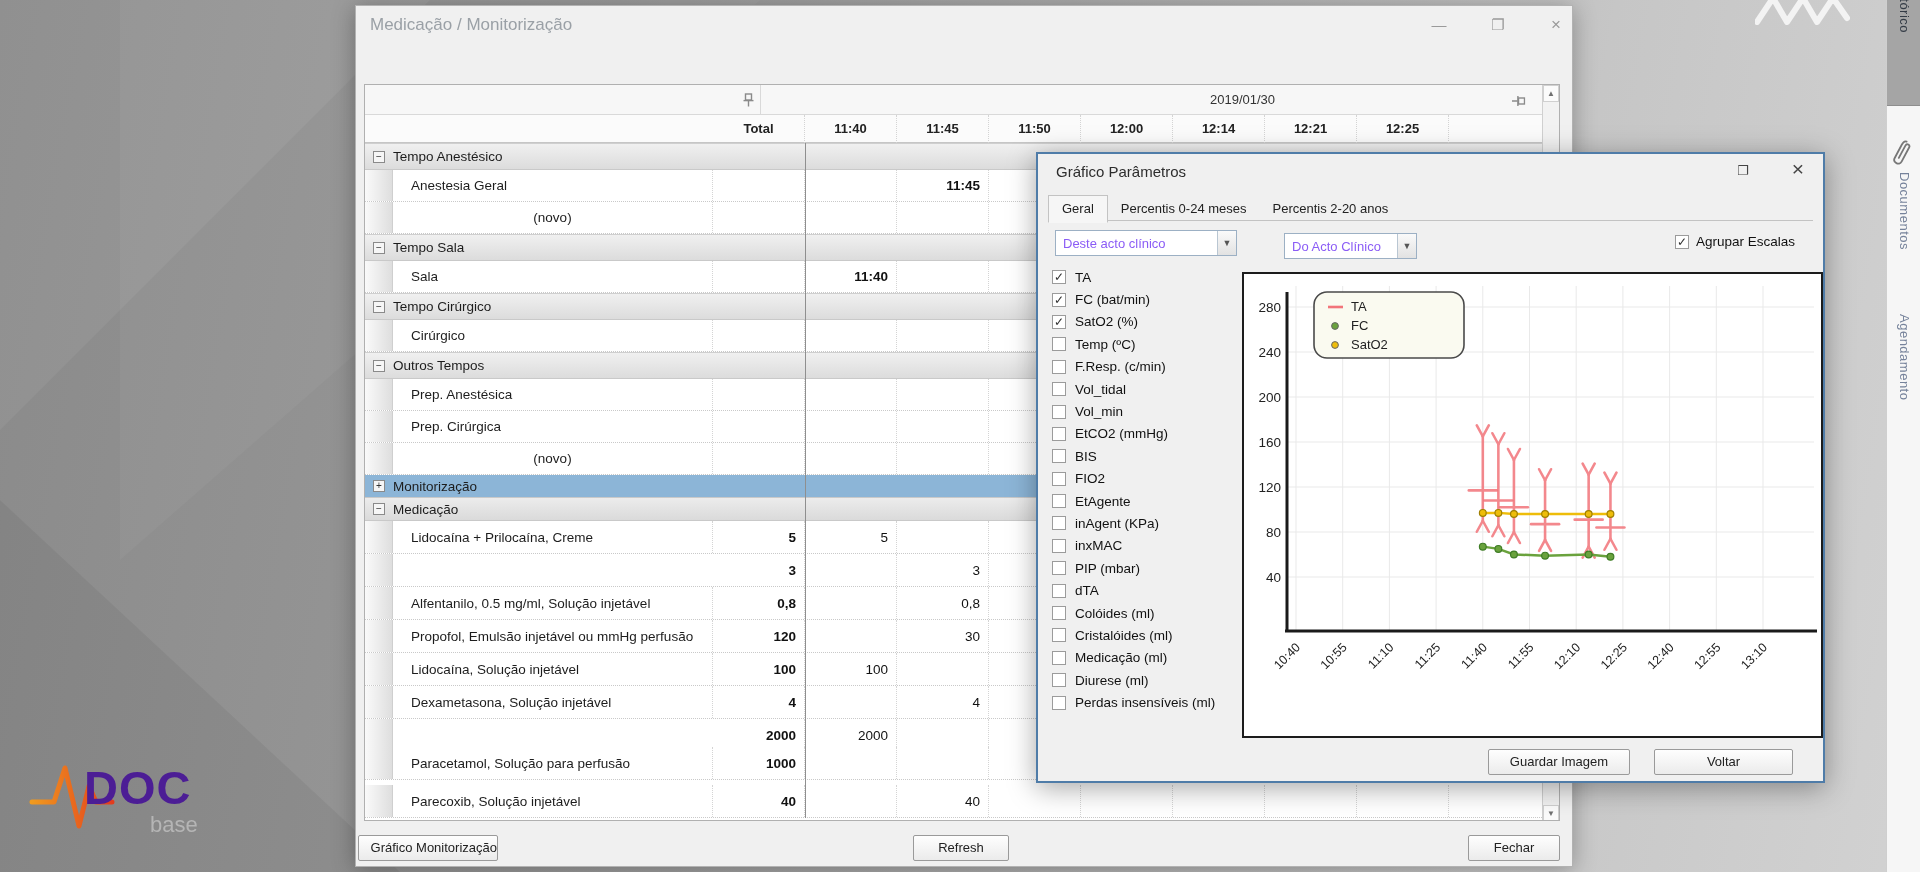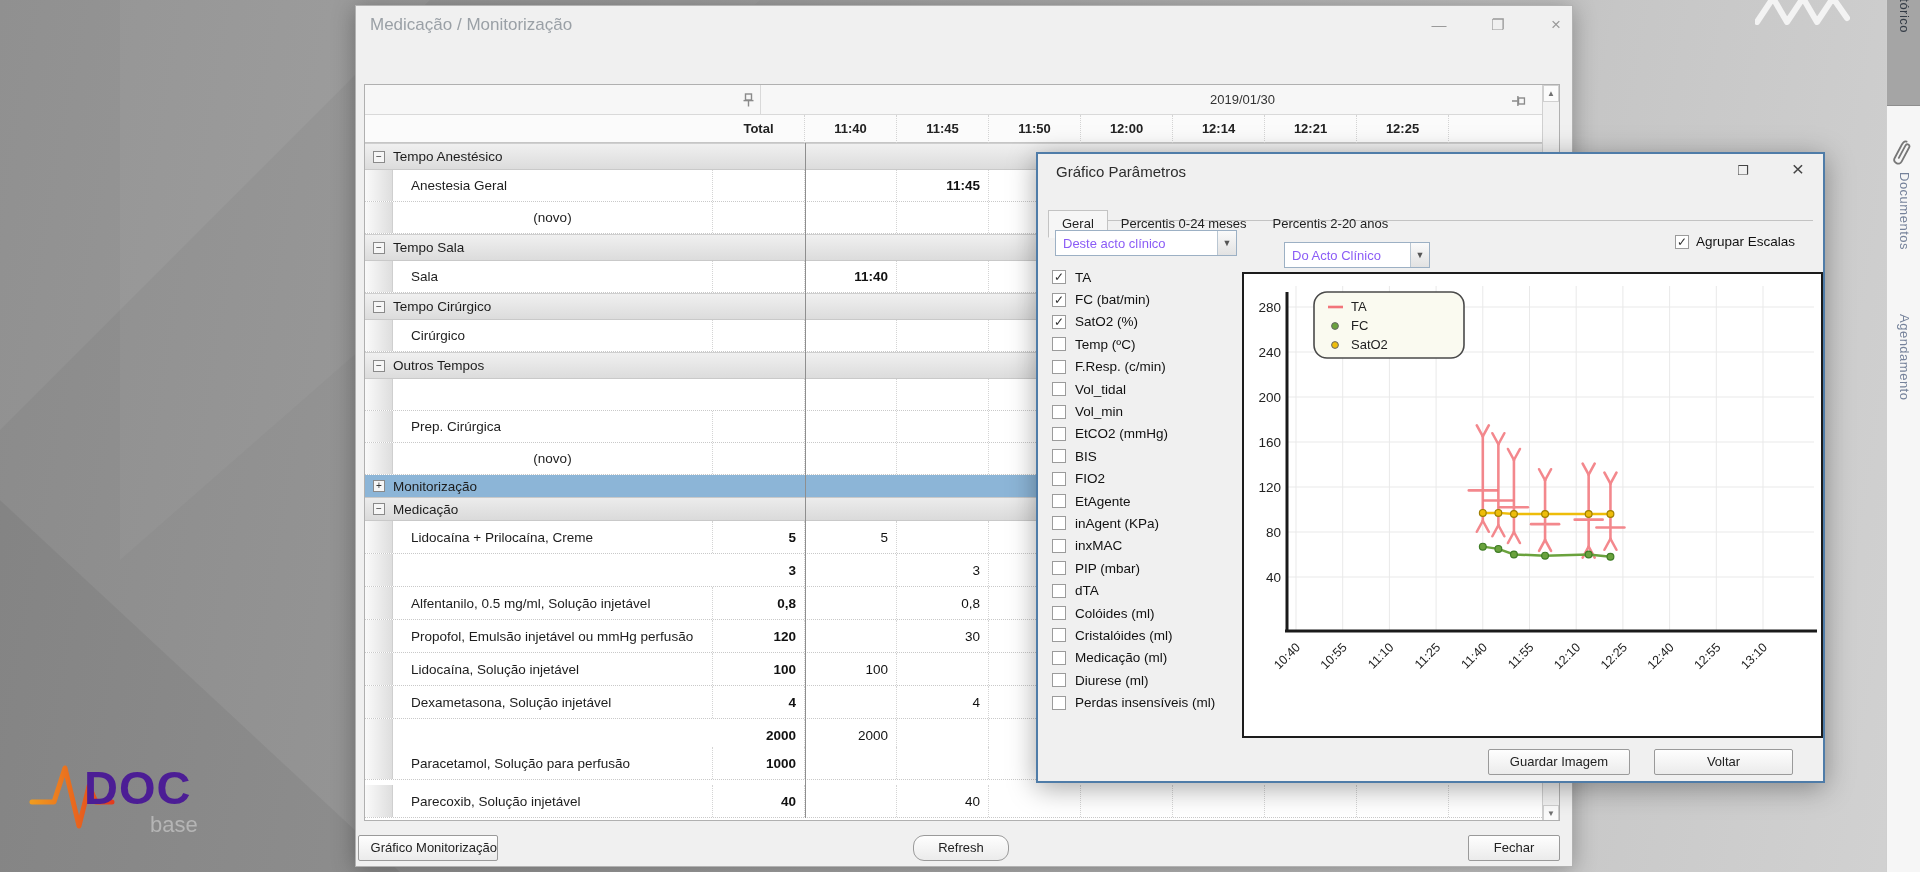--- a/index.html
+++ b/index.html
@@ -68,21 +68,21 @@
 
   
   #dialog { position:absolute; left:1036px; top:152px; width:789px; height:631px;
     background:#f0f0f0; border:2px solid #4f7ca8; box-shadow:0 5px 26px rgba(0,0,0,.35); z-index:10; }
   #dlg-title { position:absolute; left:18px; top:9px; font-size:15px; color:#2d2d2d; }
   .dlg-btn { position:absolute; top:6px; color:#444; text-align:center; cursor:default; }
   #dlg-tabs { position:absolute; left:10px; top:40px; right:10px; height:27px;
     border-bottom:1px solid #c3c3c3; }
   .tab { position:relative; display:inline-block; padding:5px 13px 6px; font-size:13px;
     color:#222; top:1px; }
-  .tab.active { background:#f6f6f6; border:1px solid #c3c3c3; border-bottom:1px solid #f6f6f6;margin-top:15px; }
+  .tab.active { background:#f6f6f6; border:1px solid #c3c3c3; border-bottom:1px solid #f6f6f6; }
   .combo { position:absolute; height:26px; background:#fff; border:1px solid #9cb0c4; }
   .combo .txt { position:absolute; left:7px; top:5px; font-size:13px; color:#8b5cf6; }
   .combo .arrow { position:absolute; right:0; top:0; width:19px; height:24px;
     background:linear-gradient(#fafafa,#e2e2e2); border-left:1px solid #b9c6d2;
     color:#555; font-size:9px; text-align:center; line-height:24px; }
   .chk { display:inline-block; width:14px; height:14px; background:#fff;
     border:1px solid #9b9b9b; font-size:12px; line-height:13px; text-align:center; color:#333; }
   #agrupar { position:absolute; right:28px; top:80px; display:flex; gap:7px; align-items:center;
     font-size:13.5px; color:#111; }
   #param-list { position:absolute; left:14px; top:112px; width:186px; }
@@ -209,20 +209,21 @@
           <div class="vcell" style="left: 808px; width: 92px;"></div>
           <div class="vcell" style="left: 900px; width: 92px;"></div>
           <div class="vcell" style="left: 992px; width: 92px;"></div>
         </div>
         <div class="trow group" style="top: 209px; height: 27px;">
           <span class="expander">−</span>
           <span class="grp-label">Outros Tempos</span>
         </div>
         <div class="trow data" style="top: 236px; height: 32px;">
           <div class="gutter"></div>
+          <div class="name-cell">Prep. Anestésica</div>
           <div class="vcell" style="left: 348px; width: 92px;"></div>
           <div class="vcell" style="left: 440px; width: 92px;"></div>
           <div class="vcell" style="left: 532px; width: 92px;"></div>
           <div class="vcell" style="left: 624px; width: 92px;"></div>
           <div class="vcell" style="left: 716px; width: 92px;"></div>
           <div class="vcell" style="left: 808px; width: 92px;"></div>
           <div class="vcell" style="left: 900px; width: 92px;"></div>
           <div class="vcell" style="left: 992px; width: 92px;"></div>
         </div>
         <div class="trow data" style="top: 268px; height: 32px;">
@@ -365,35 +366,35 @@
         </div>
       </div>
     <div id="total-divider"></div>
     <div id="v-scroll">
       <div class="sb-btn" style="top:0;">▲</div>
       <div class="sb-btn" style="bottom:0;">▼</div>
     </div>
   </div>
 
   <div class="push-btn" style="left:2px; top:829px; width:140px;text-align:right;">Gráfico Monitorização</div>
-  <div class="push-btn" style="left:557px; top:829px; width:96px;border-radius:11px;">Refresh</div>
+  <div class="push-btn" style="left:557px; top:829px; width:96px;">Refresh</div>
   <div class="push-btn" style="left:1112px; top:829px; width:92px;">Fechar</div>
 </div>
 
 <div id="dialog">
   <div id="dlg-title">Gráfico Parâmetros</div>
   <div class="dlg-btn" style="left:693px; width:24px; font-size:13px; top:9px;">❐</div>
   <div class="dlg-btn" style="left:748px; width:24px; font-size:21px; top:3px;">×</div>
   <div id="dlg-tabs"><span class="tab active">Geral</span><span class="tab">Percentis 0-24 meses</span><span class="tab">Percentis 2-20 anos</span></div>
 
   <div class="combo" style="left:17px; top:76px; width:182px;">
     <span class="txt">Deste acto clínico</span>
     <span class="arrow">▼</span>
   </div>
-  <div class="combo" style="left:246px; top:88px; width:146px;">
+  <div class="combo" style="left:246px; top:79px; width:133px;">
     <span class="txt">Do Acto Clínico</span>
     <span class="arrow">▼</span>
   </div>
   <div id="agrupar">
     <span class="chk" id="agrupar-chk">✓</span>
     <span>Agrupar Escalas</span>
   </div>
 
   <div id="param-list">
       <div class="param">

